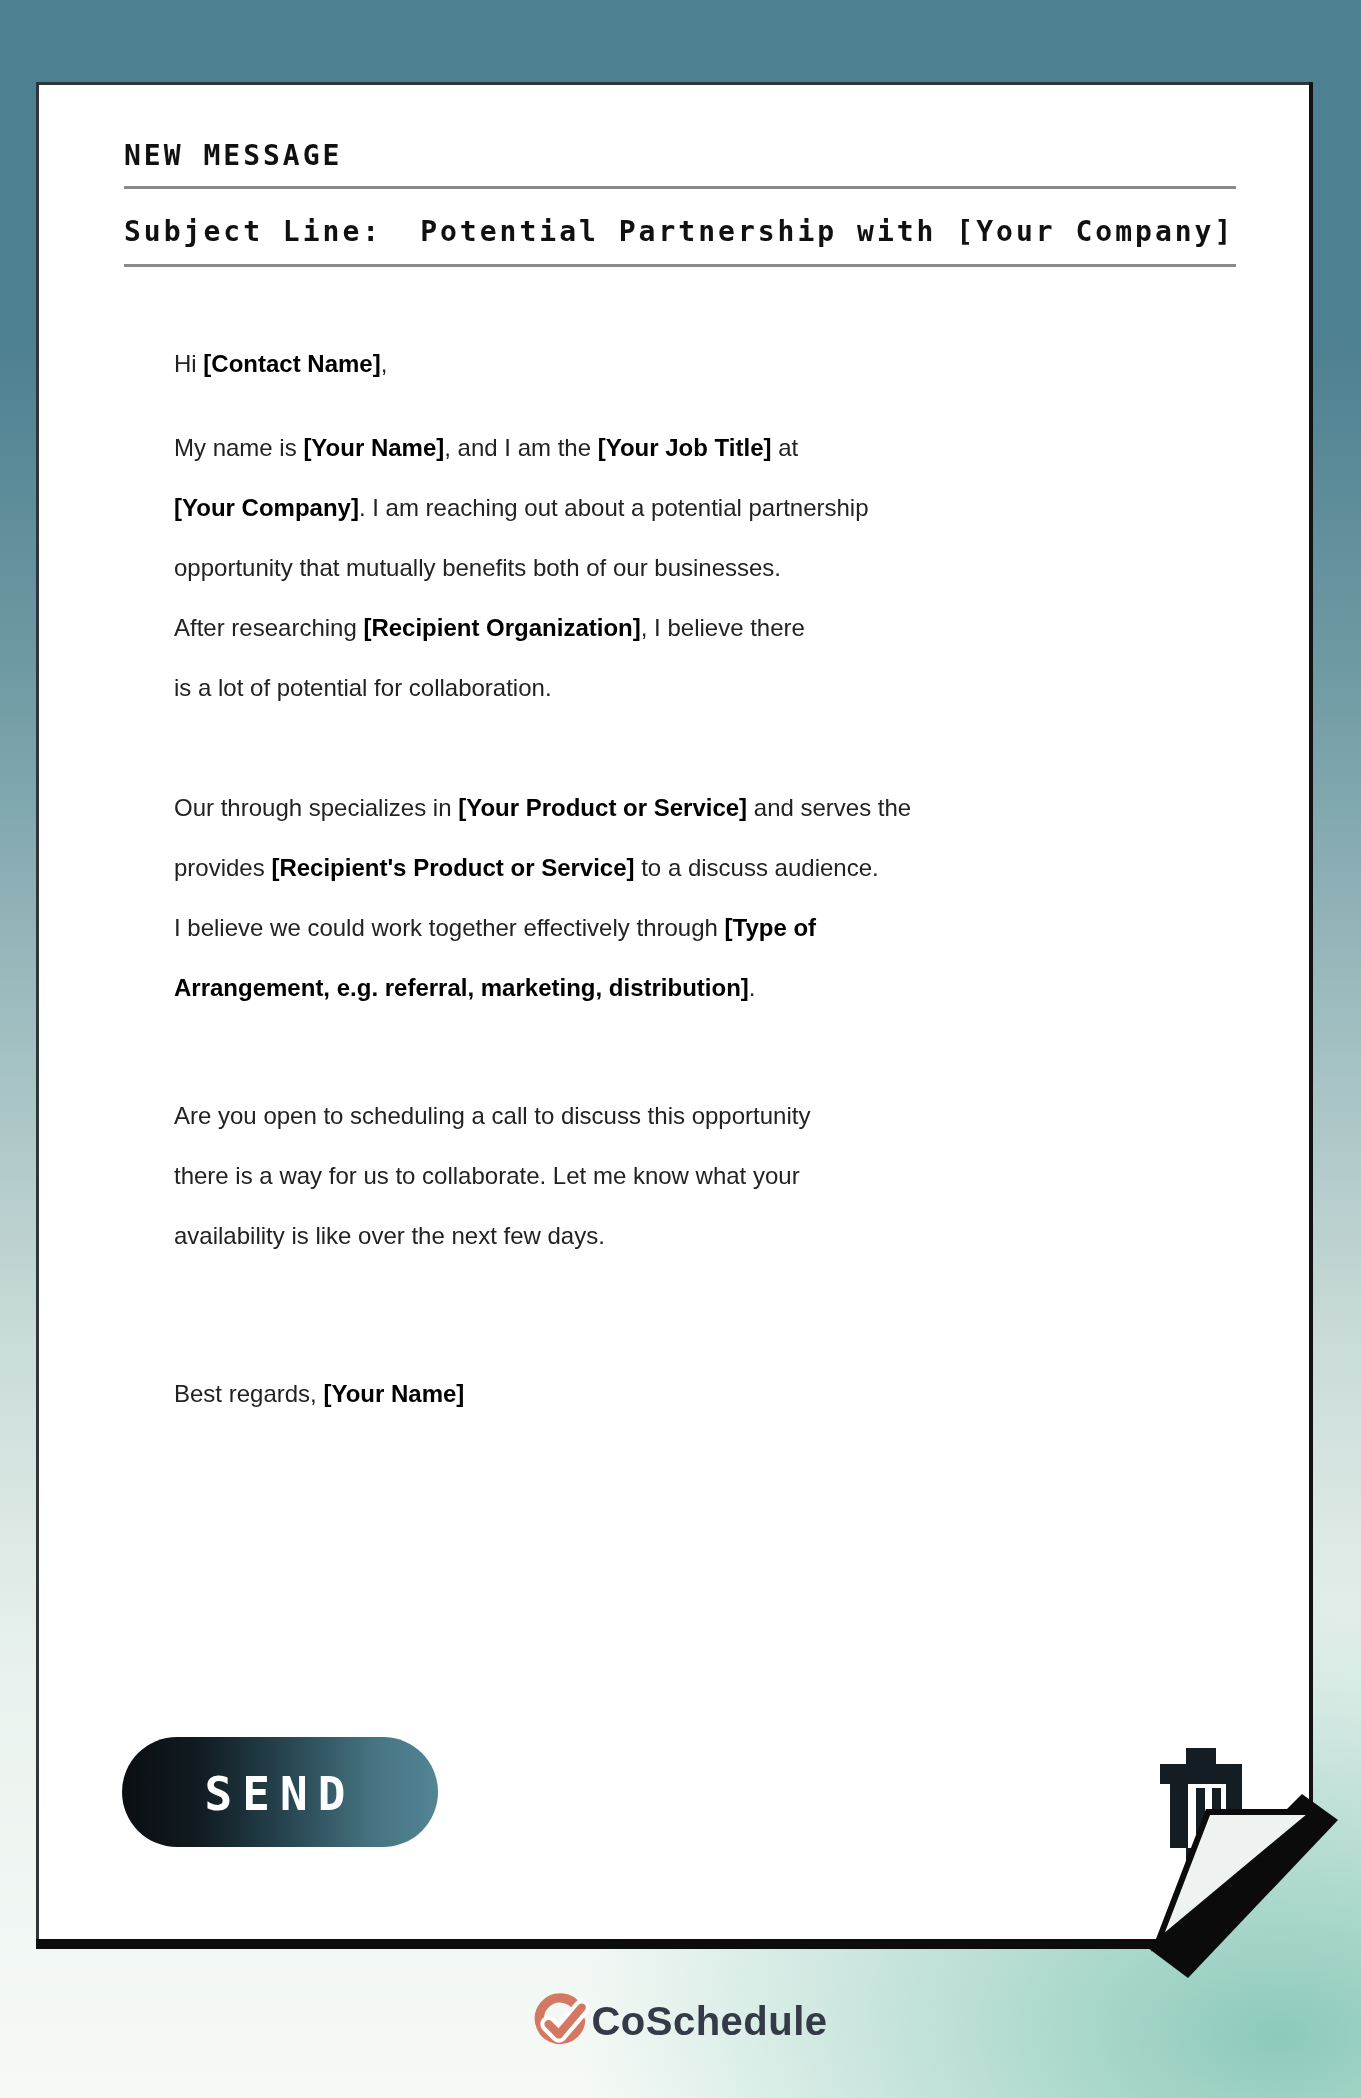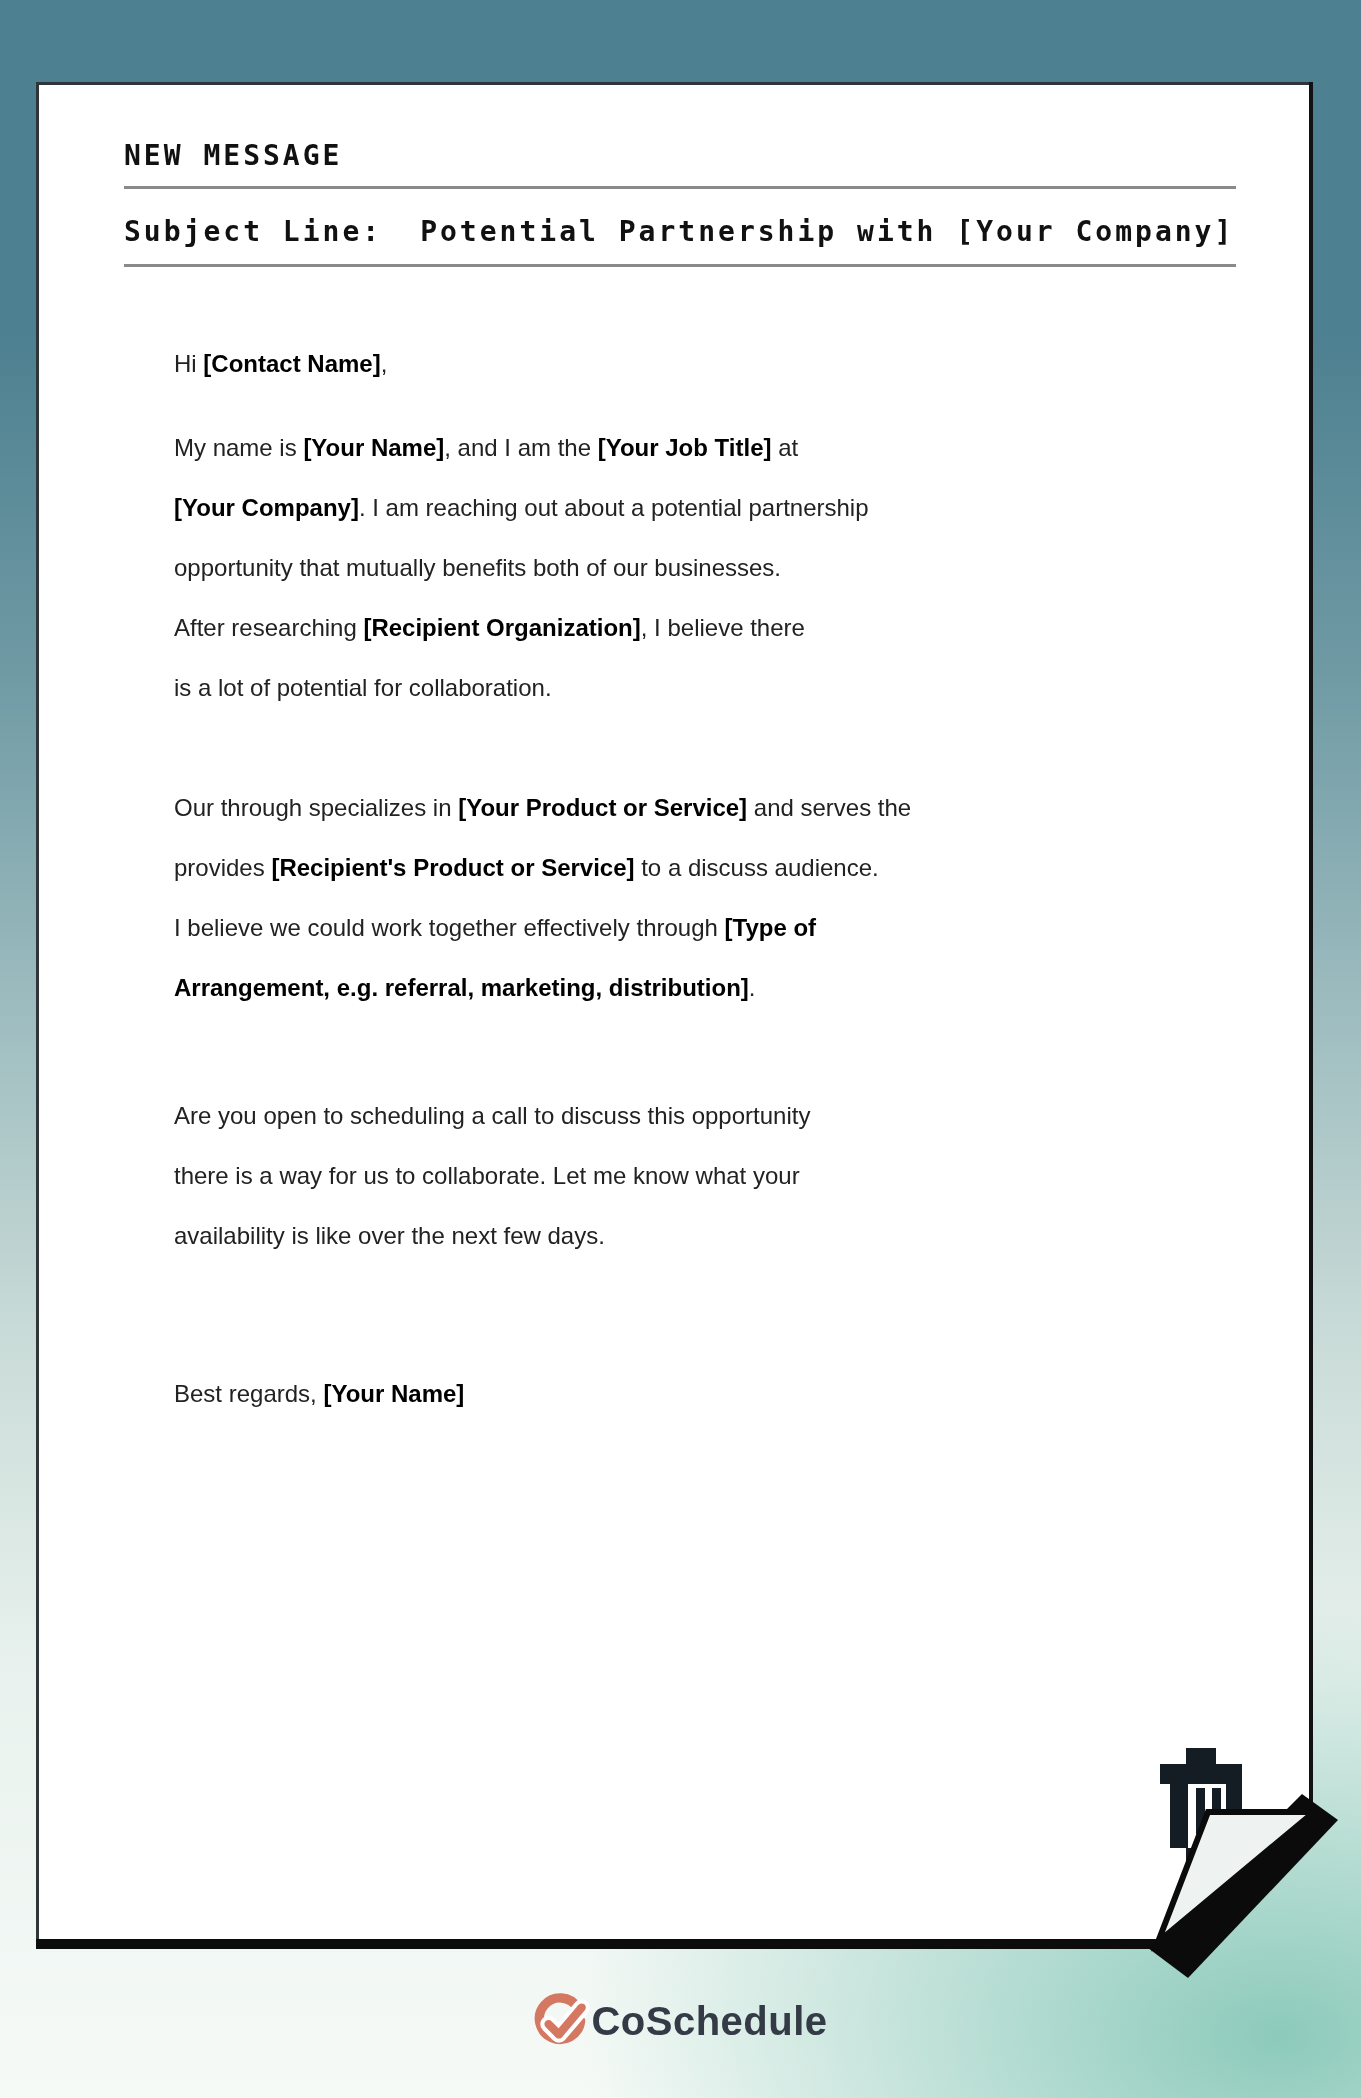--- a/index.html
+++ b/index.html
@@ -101,20 +101,21 @@
           <div class="line"><span>Are you open to scheduling a call to discuss this opportunity</span></div>
           <div class="line"><span>there is a way for us to collaborate. Let me know what your</span></div>
           <div class="line"><span>availability is like over the next few days.</span></div>
         </div>
         <div class="para p5">
           <div class="line"><span>Best regards, </span><b>[Your Name]</b></div>
         </div>
       </div>
   </div>
 
+  <button class="send-btn">SEND</button>
 
   <button class="trash-btn" aria-label="delete">
     <svg width="110" height="126" viewBox="0 0 110 126" xmlns="http://www.w3.org/2000/svg">
       <g fill="#151d24">
         <rect x="40" y="6" width="30" height="16"></rect>
         <rect x="14" y="22" width="82" height="20"></rect>
         <rect x="24" y="42" width="18" height="64"></rect>
         <rect x="50" y="46" width="9" height="46"></rect>
         <rect x="66" y="46" width="9" height="46"></rect>
         <rect x="80" y="42" width="16" height="50"></rect>

